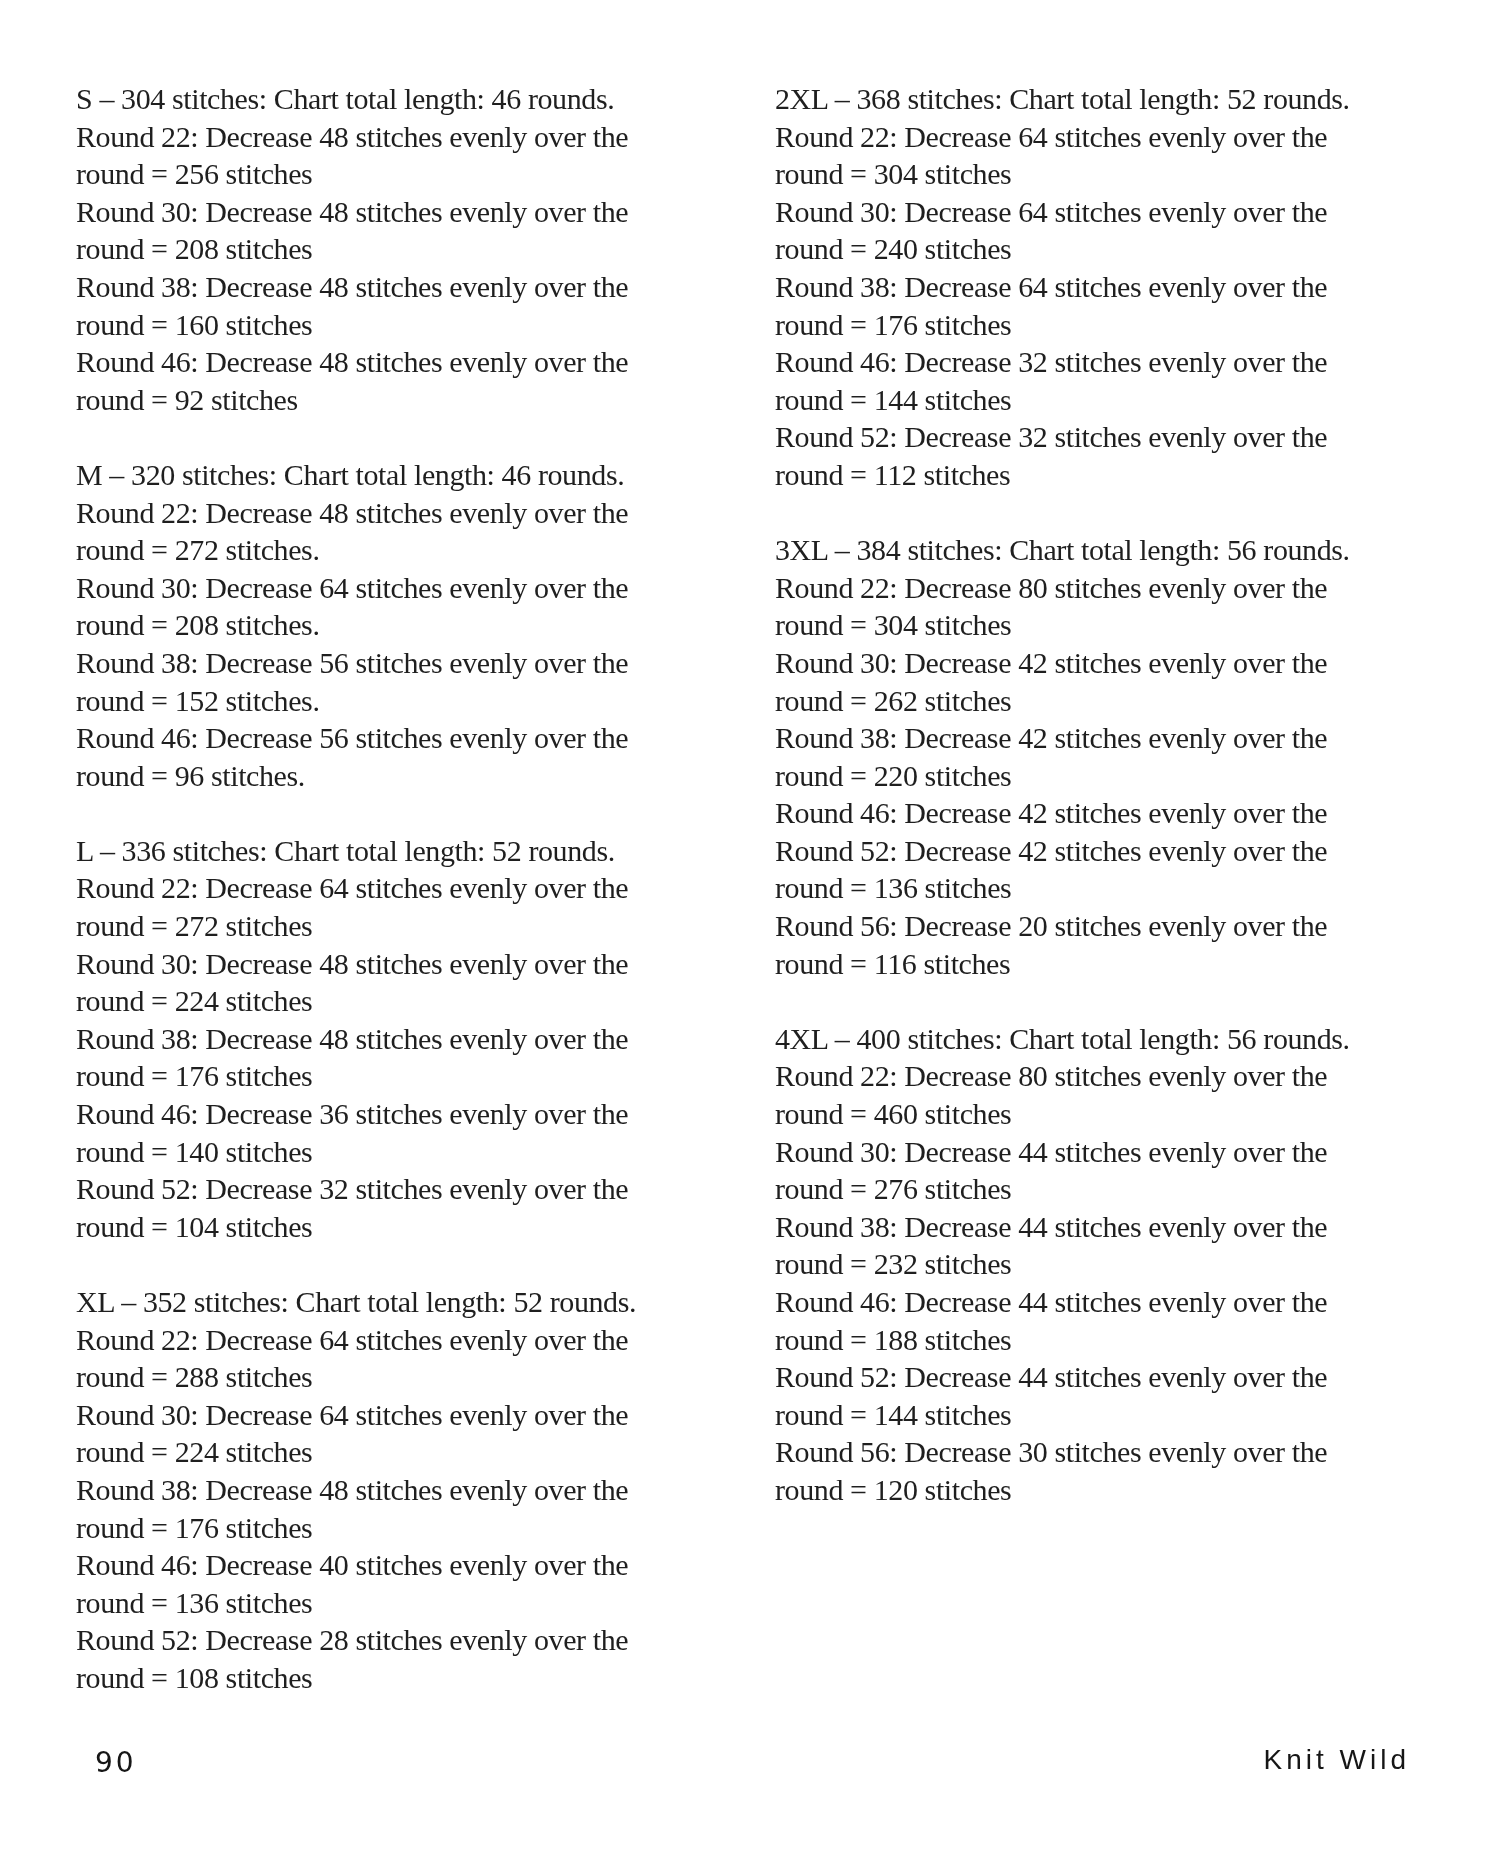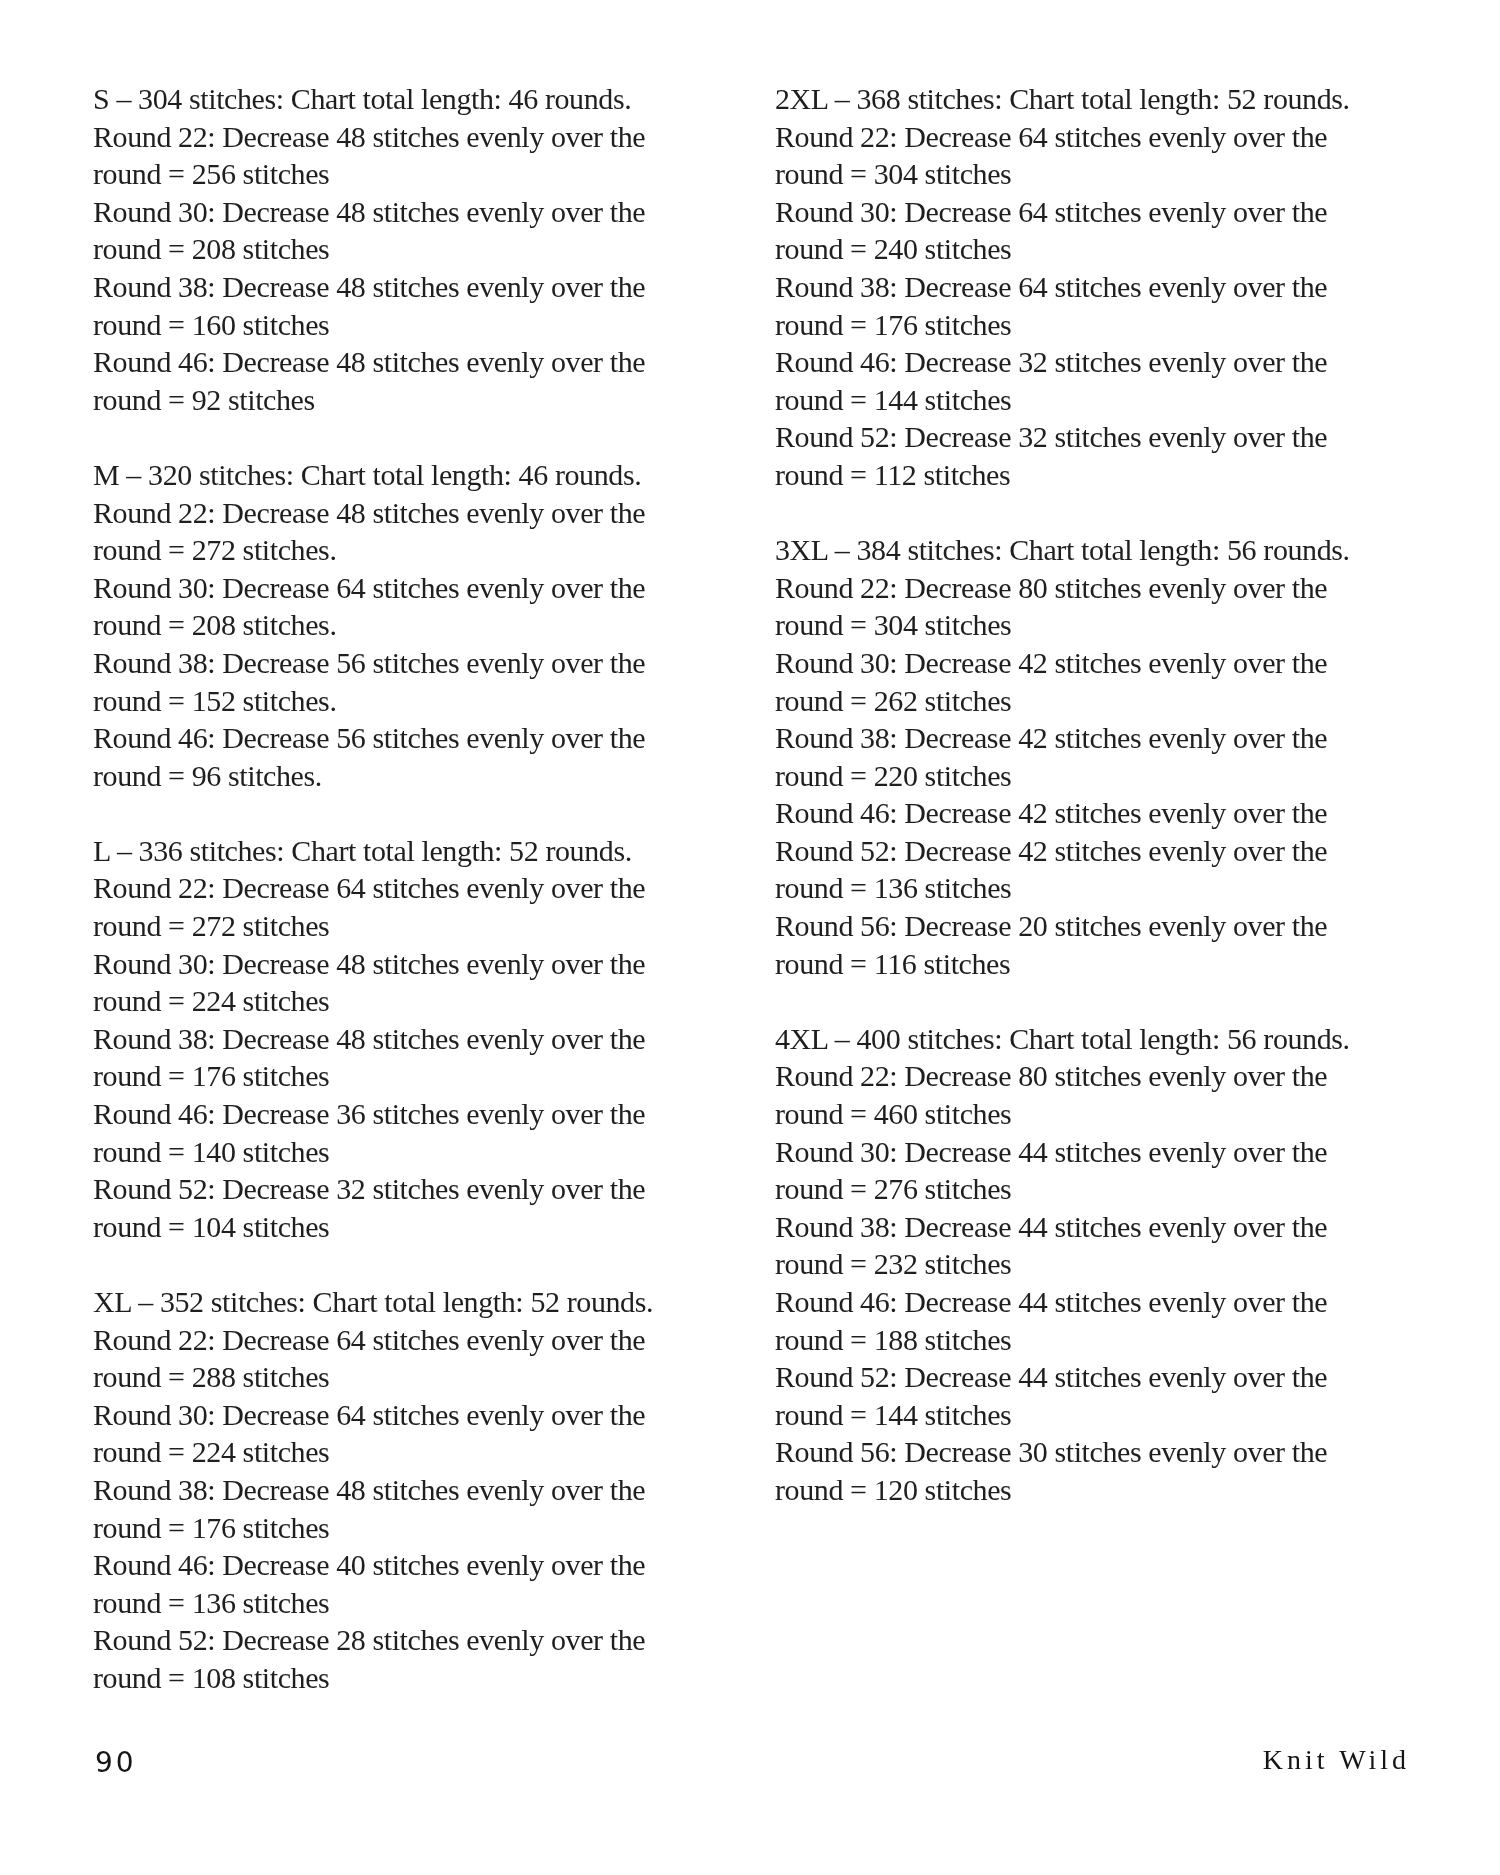--- a/index.html
+++ b/index.html
@@ -9,21 +9,21 @@
     height: 1875px;
     background: #ffffff;
     color: #1f1f1f;
     font-family: "Liberation Serif", serif;
     overflow: hidden;
   }
   .col {
     position: absolute;
     top: 80px;
   }
-  .col-left  { left: 93px;  width: 670px; }
+  .col-left  { left: 76px;  width: 670px; }
   .col-right { left: 775px; width: 700px; }
   .section { margin: 0 0 37.6px 0; }
   .section:last-child { margin-bottom: 0; }
   .line {
     font-size: 30px;
     line-height: 37.6px;
     letter-spacing: -0.4px;
     white-space: nowrap;
   }
   .footer-page-number {
@@ -32,21 +32,21 @@
     top: 1746px;
     font-family: "DejaVu Sans", sans-serif;
     font-size: 28px;
     letter-spacing: 3px;
     color: #161616;
   }
   .footer-brand {
     position: absolute;
     right: 90px;
     top: 1744px;
-    font-family: Liberation Serif, serif;
+    font-family: Liberation Sans, sans-serif;
     font-size: 28px;
     letter-spacing: 4px;
     color: #161616;
   }
 </style>
 </head>
 <body>
 
 <div class="page">
   <div class="col col-left">

